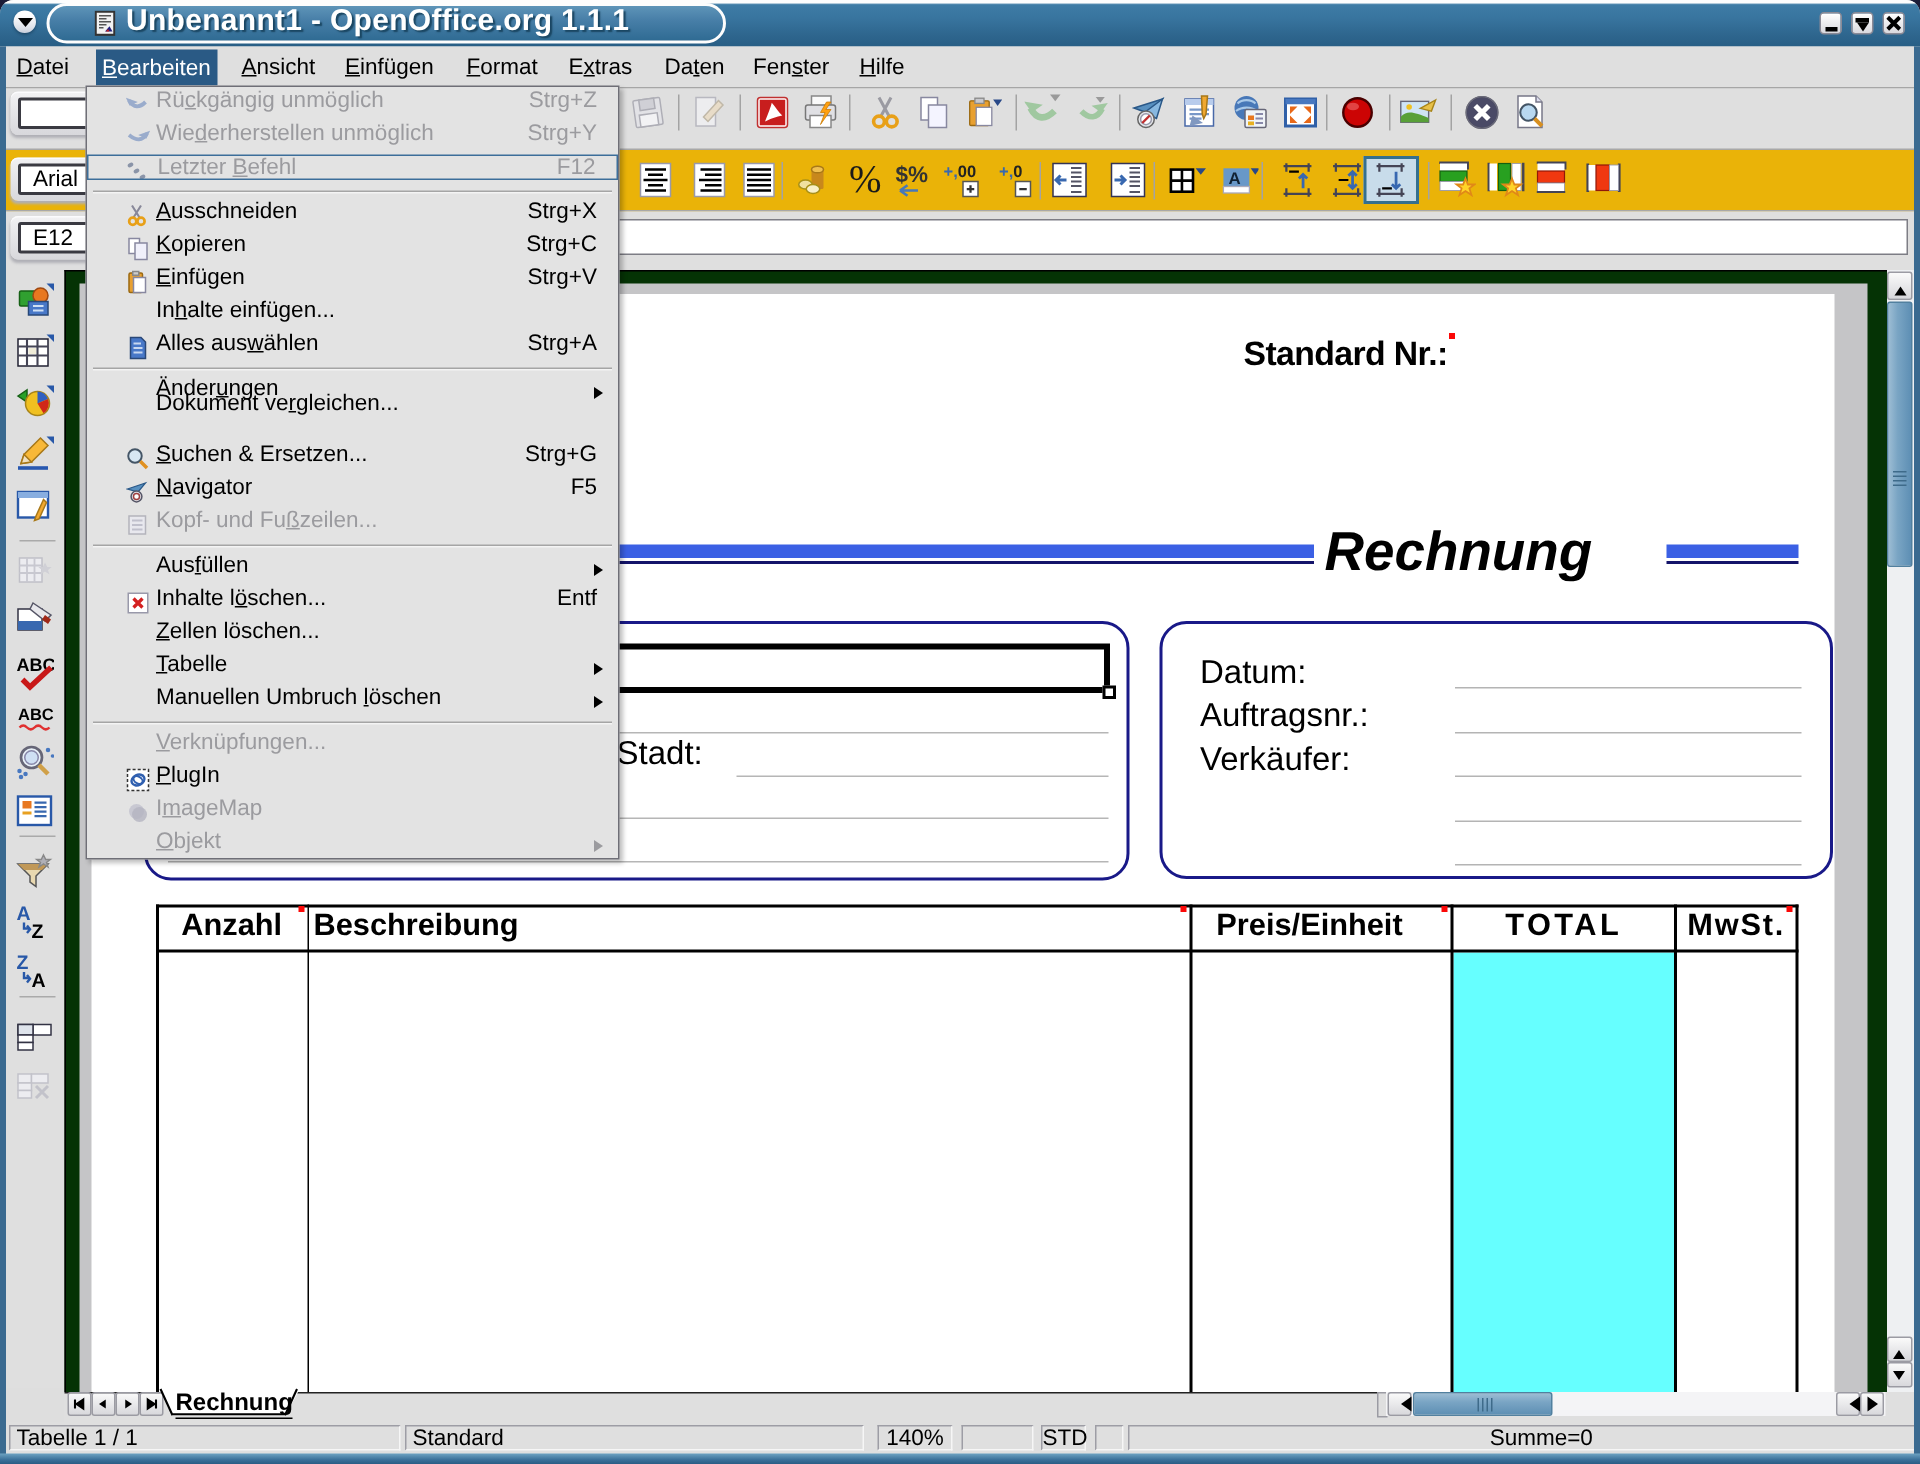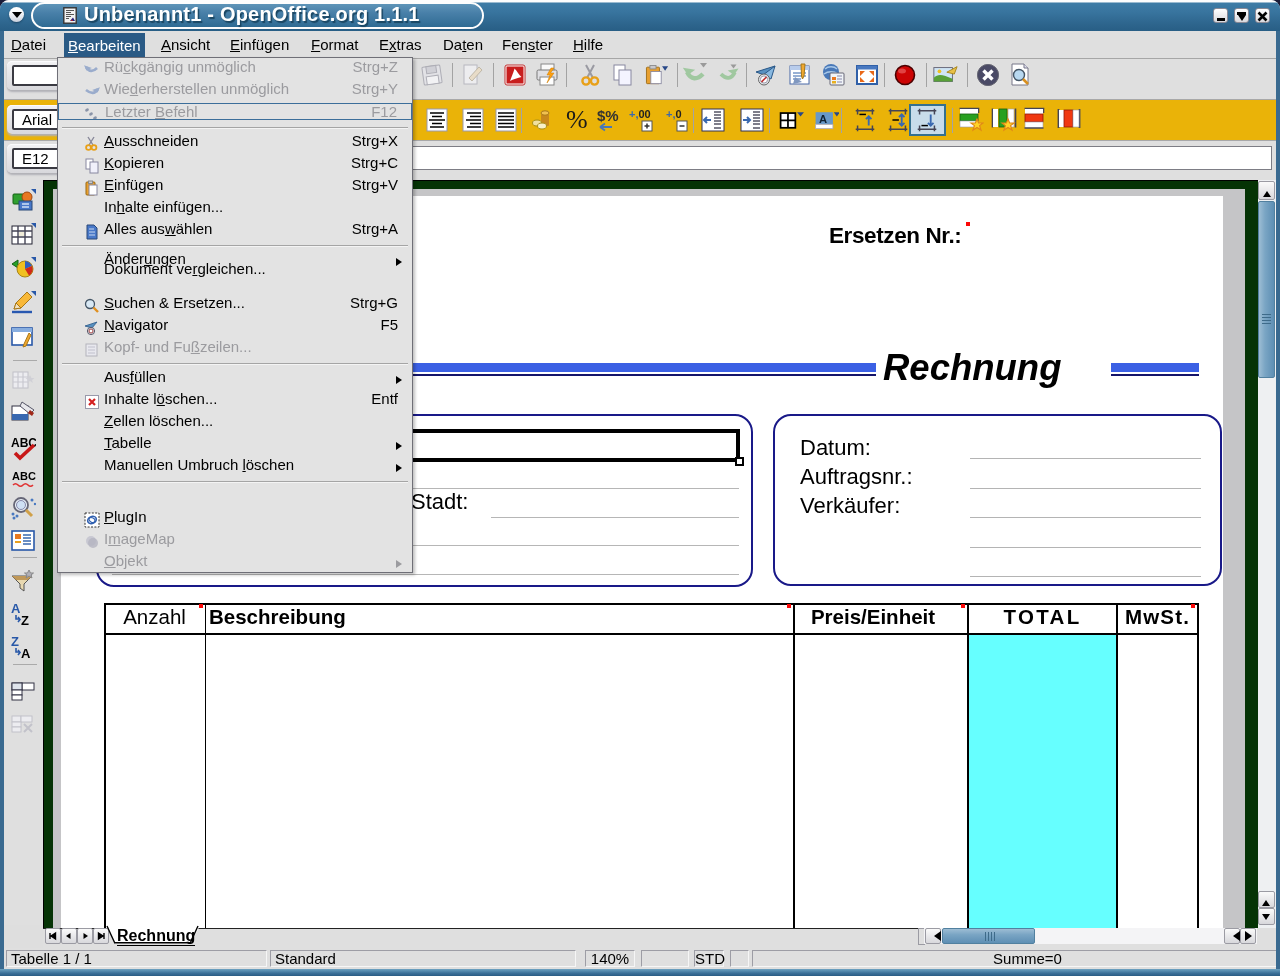--- a/index.html
+++ b/index.html
@@ -222,21 +222,21 @@
         <rect x="2" y="10" width="9" height="5" fill="#ececf0" stroke="#c2c2ca"></rect>
         <rect x="2" y="15" width="9" height="5" fill="#ececf0" stroke="#c2c2ca"></rect>
         <path d="M14 12 L22 20 M22 12 L14 20" stroke="#c2c2ca" stroke-width="2"></path>
       </svg>
   </div>
   <div id="docv" class="abs"></div>
   <div id="grayband"></div>
   <div id="page"></div>
   <div id="content">
 
-    <div class="abs" style="left:829px;top:223px;font-size:22.5px;font-weight:bold;letter-spacing:-0.4px;color:#000;">Ersetzen Nr.:</div>
+    <div class="abs" style="left:829px;top:223px;font-size:22.5px;font-weight:bold;letter-spacing:-0.4px;color:#000;">Standard Nr.:</div>
     <div class="abs" style="left:966px;top:222px;width:3.5px;height:3.5px;background:#fb0807;"></div>
 
     <div class="abs" style="left:63px;top:363px;width:813px;height:9px;background:#3b60e4;"></div>
     <div class="abs" style="left:63px;top:374px;width:813px;height:2px;background:#14146a;"></div>
     <div class="abs" style="left:1111px;top:363px;width:88px;height:9px;background:#3b60e4;"></div>
     <div class="abs" style="left:1111px;top:374px;width:88px;height:2px;background:#14146a;"></div>
     <div class="abs" style="left:883px;top:347px;font-size:36.5px;font-weight:bold;font-style:italic;color:#000;">Rechnung</div>
 
     <div class="abs" style="left:96px;top:414px;width:657px;height:173px;border:2px solid #191988;border-radius:18px;"></div>
     <div class="abs" style="left:112px;top:488px;width:627px;height:1px;background:#b6b6b6;"></div>
@@ -258,21 +258,21 @@
     <div class="nline" style="left:970px;top:547px;width:231px;"></div>
     <div class="nline" style="left:970px;top:576px;width:231px;"></div>
 
     <div class="abs" style="left:969px;top:635px;width:148px;height:293px;background:#66ffff;"></div>
     <div class="abs" style="left:104px;top:603px;width:1095px;height:325px;border:2px solid #000;border-bottom:none;"></div>
     <div class="abs" style="left:104px;top:633px;width:1095px;height:2px;background:#000;"></div>
     <div class="abs" style="left:205px;top:603px;width:1px;height:325px;background:#000;"></div>
     <div class="abs" style="left:793px;top:603px;width:2px;height:325px;background:#000;"></div>
     <div class="abs" style="left:967px;top:603px;width:2px;height:325px;background:#000;"></div>
     <div class="abs" style="left:1116px;top:603px;width:2px;height:325px;background:#000;"></div>
-    <div class="abs" style="left:104px;top:605px;width:101px;text-align:center;font-size:20.5px;font-weight:normal;">Anzahl</div>
+    <div class="abs" style="left:104px;top:605px;width:101px;text-align:center;font-size:20.5px;font-weight:bold;">Anzahl</div>
     <div class="abs" style="left:209px;top:605px;font-size:20.5px;font-weight:bold;">Beschreibung</div>
     <div class="abs" style="left:794px;top:605px;width:158px;text-align:center;font-size:20.5px;font-weight:bold;">Preis/Einheit</div>
     <div class="abs" style="left:968px;top:605px;width:149px;text-align:center;font-size:20.5px;font-weight:bold;letter-spacing:2.3px;">TOTAL</div>
     <div class="abs" style="left:1117px;top:605px;width:81px;text-align:center;font-size:20.5px;font-weight:bold;letter-spacing:1.2px;">MwSt.</div>
     <div class="abs" style="left:199px;top:604px;width:4px;height:4px;background:#fb0807;"></div>
     <div class="abs" style="left:787px;top:604px;width:4px;height:4px;background:#fb0807;"></div>
     <div class="abs" style="left:961px;top:604px;width:4px;height:4px;background:#fb0807;"></div>
     <div class="abs" style="left:1191px;top:604px;width:4px;height:4px;background:#fb0807;"></div>
   </div>
 
@@ -706,20 +706,23 @@
       </div>
     <div class="dmi" style="top:377px;">
         <span class="lbl"><u>T</u>abelle</span>
         <div class="dmarrow"></div>
       </div>
     <div class="dmi" style="top:399px;">
         <span class="lbl">Manuellen Umbruch <u>l</u>öschen</span>
         <div class="dmarrow"></div>
       </div>
     <div class="dmsep" style="top:423px;"></div>
+    <div class="dmi dis" style="top:429px;">
+        <span class="lbl"><u>V</u>erknüpfungen...</span>
+      </div>
     <div class="dmi" style="top:451px;">
         <span class="lbl"><u>P</u>lugIn</span>
       </div>
     <div class="dmi dis" style="top:473px;">
         <span class="lbl">I<u>m</u>ageMap</span>
       </div>
     <div class="dmi dis" style="top:495px;">
         <span class="lbl"><u>O</u>bjekt</span>
         <div class="dmarrow" style="border-left-color:#9b9b9f;"></div>
       </div>

